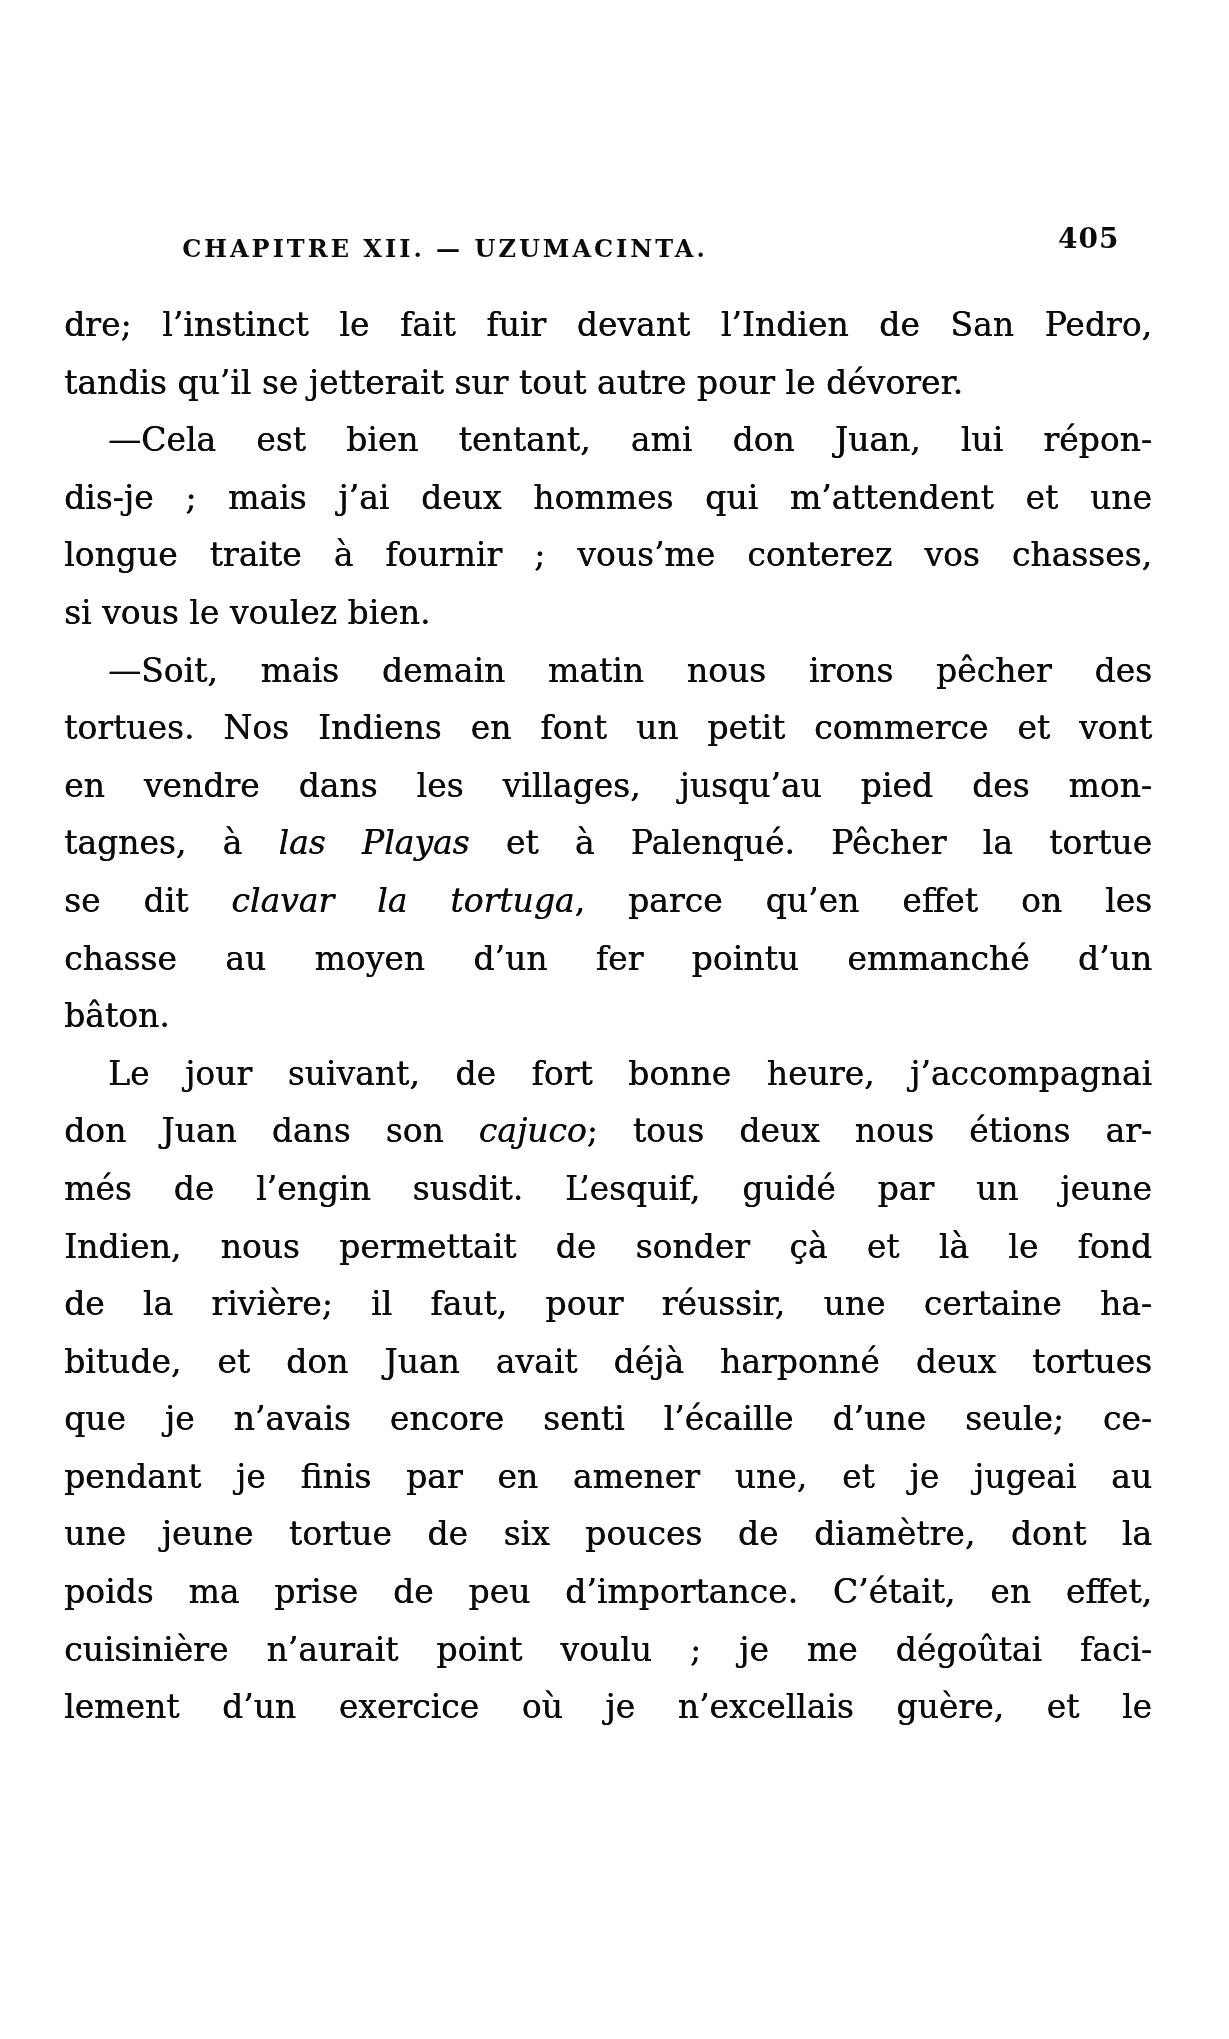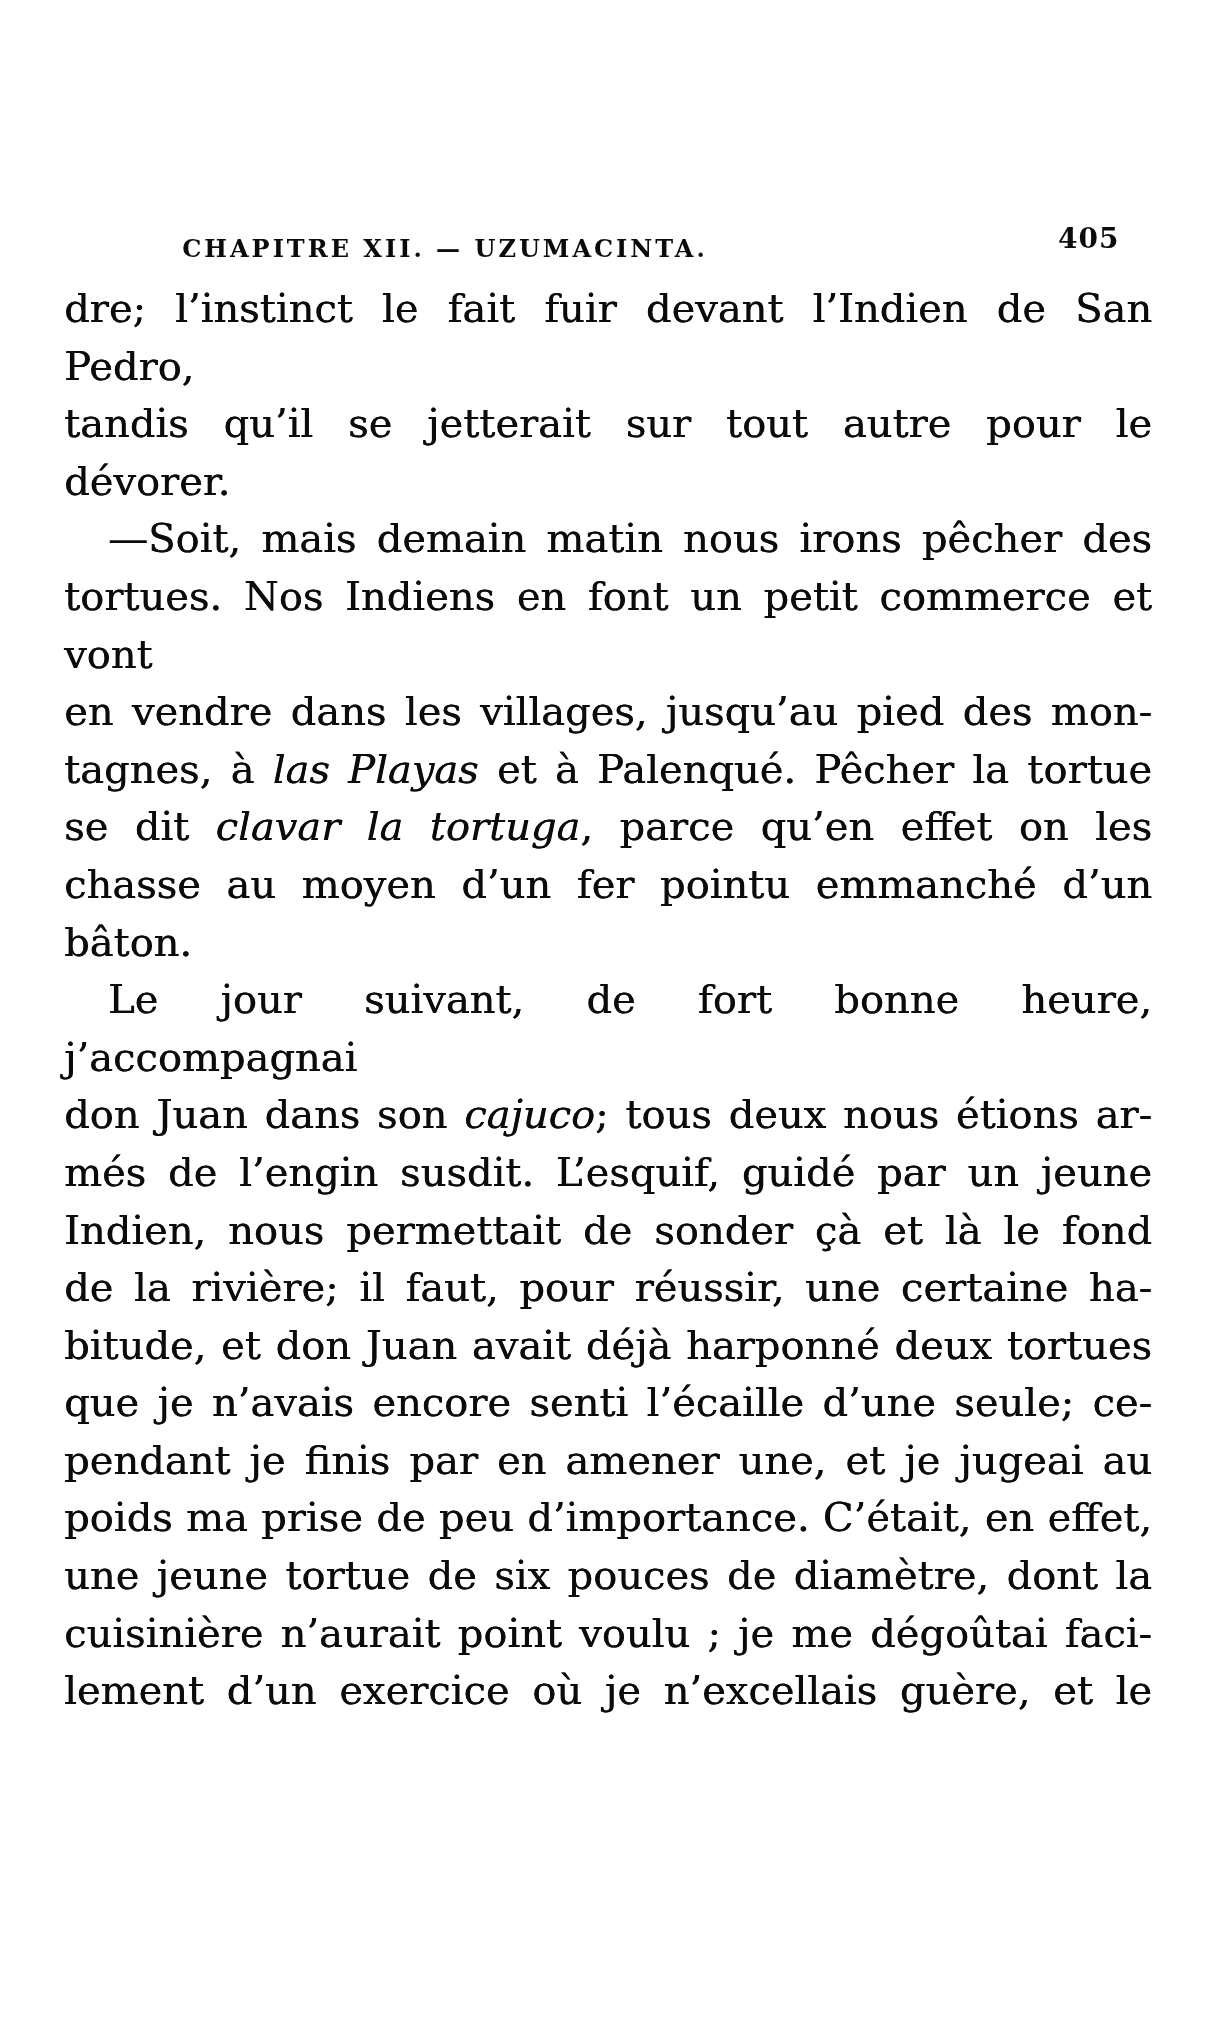--- a/index.html
+++ b/index.html
@@ -27,23 +27,23 @@
     position:absolute;
     left:1058px;
     top:222px;
     font-size:28px;
     font-weight:700;
     letter-spacing:1px;
   }
   .body-text{
     position:absolute;
     left:64px;
-    top:280px;
+    top:296px;
     width:1088px;
-    font-size:40px;
+    font-size:33px;
     line-height:57.6px;
     text-shadow:0.4px 0 0 currentColor;
   }
   .para{margin:0;}
   .line{
     text-align:justify;
     text-align-last:justify;
   }
   .line.lastline{text-align-last:left;}
   .line.firstline{text-indent:44px;}
@@ -54,36 +54,42 @@
 
 <div class="page">
   <div class="chapter-title">CHAPITRE XII. — UZUMACINTA.</div>
   <div class="page-number">405</div>
   <div class="body-text">
       <div class="para">
         <div class="line">dre; l’instinct le fait fuir devant l’Indien de San Pedro,</div>
         <div class="line lastline">tandis qu’il se jetterait sur tout autre pour le dévorer.</div>
       </div>
       <div class="para">
+        <div class="line firstline">—Cela est bien tentant, ami don Juan, lui répon-</div>
+        <div class="line">dis-je ; mais j’ai deux hommes qui m’attendent et une</div>
+        <div class="line">longue traite à fournir ; vous’me conterez vos chasses,</div>
+        <div class="line lastline">si vous le voulez bien.</div>
+      </div>
+      <div class="para">
         <div class="line firstline">—Soit, mais demain matin nous irons pêcher des</div>
         <div class="line">tortues. Nos Indiens en font un petit commerce et vont</div>
         <div class="line">en vendre dans les villages, jusqu’au pied des mon-</div>
         <div class="line">tagnes, à <i>las Playas</i> et à Palenqué. Pêcher la tortue</div>
         <div class="line">se dit <i>clavar la tortuga</i>, parce qu’en effet on les</div>
         <div class="line">chasse au moyen d’un fer pointu emmanché d’un</div>
         <div class="line lastline">bâton.</div>
       </div>
       <div class="para">
         <div class="line firstline">Le jour suivant, de fort bonne heure, j’accompagnai</div>
         <div class="line">don Juan dans son <i>cajuco</i>; tous deux nous étions ar-</div>
         <div class="line">més de l’engin susdit. L’esquif, guidé par un jeune</div>
         <div class="line">Indien, nous permettait de sonder çà et là le fond</div>
         <div class="line">de la rivière; il faut, pour réussir, une certaine ha-</div>
         <div class="line">bitude, et don Juan avait déjà harponné deux tortues</div>
         <div class="line">que je n’avais encore senti l’écaille d’une seule; ce-</div>
         <div class="line">pendant je finis par en amener une, et je jugeai au</div>
+        <div class="line">une jeune tortue de six pouces de diamètre, dont la</div>
         <div class="line">poids ma prise de peu d’importance. C’était, en effet,</div>
-        <div class="line">une jeune tortue de six pouces de diamètre, dont la</div>
         <div class="line">cuisinière n’aurait point voulu ; je me dégoûtai faci-</div>
         <div class="line">lement d’un exercice où je n’excellais guère, et le</div>
       </div>
     </div>
 </div>
 
 </body></html>

